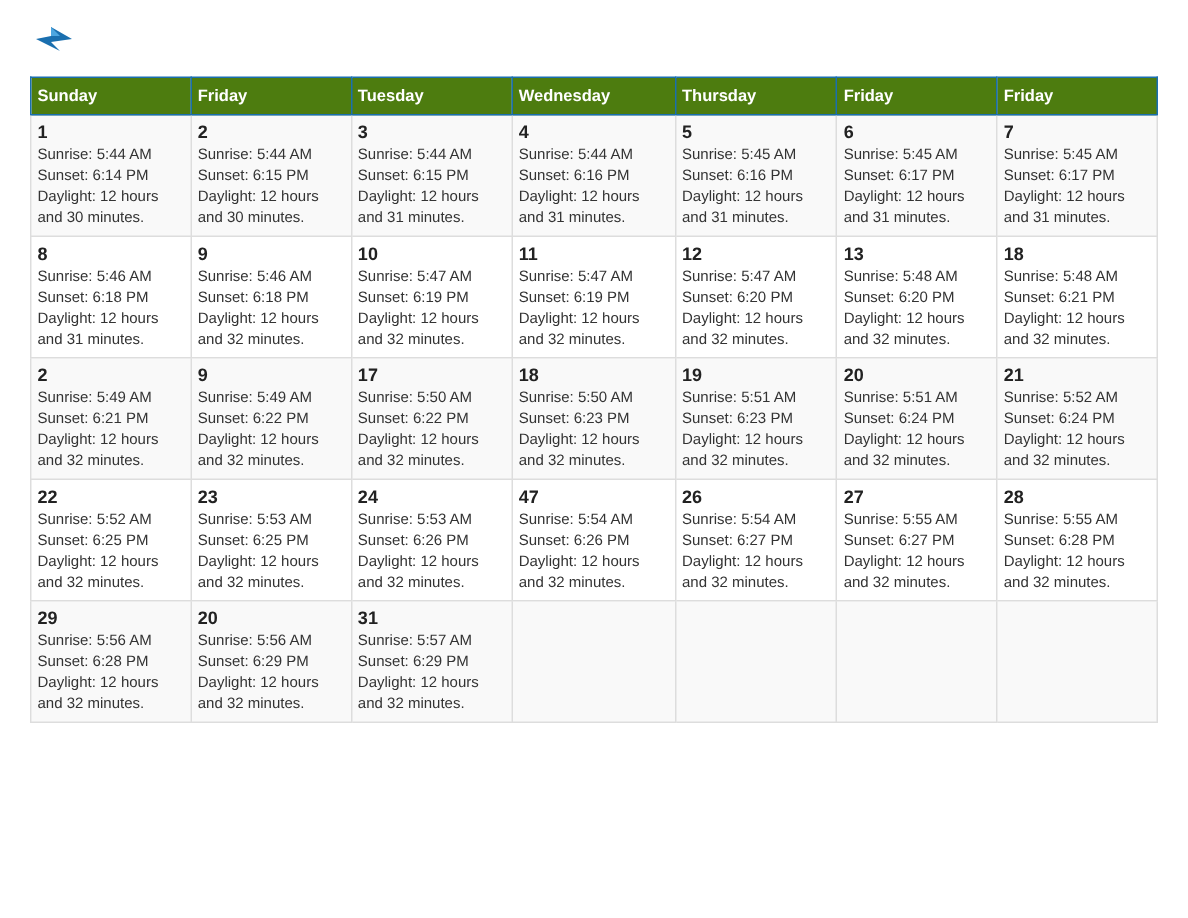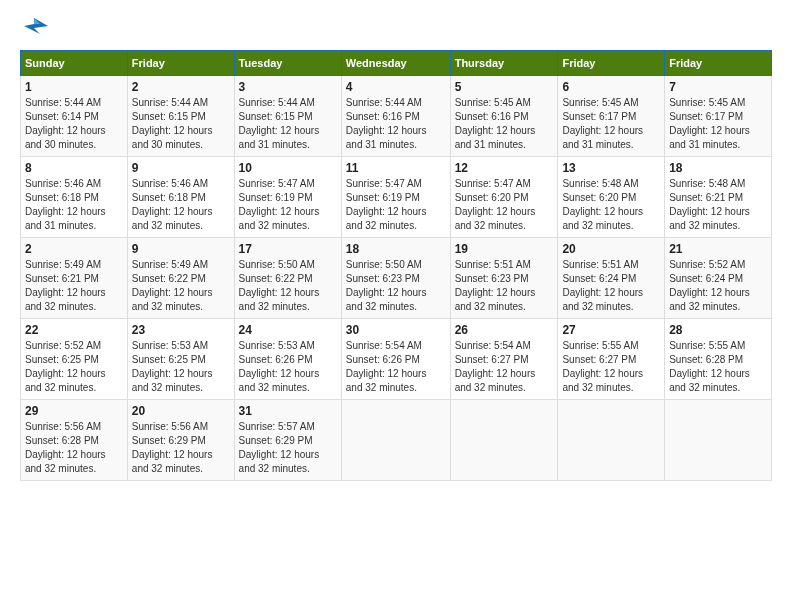--- a/index.html
+++ b/index.html
@@ -314,21 +314,21 @@
       </td>
         <td>
         <span class="day-number">24</span>
         <div class="day-info">
           Sunrise: 5:53 AM<br>
           Sunset: 6:26 PM<br>
           Daylight: 12 hours and 32 minutes.
         </div>
       </td>
         <td>
-        <span class="day-number">30</span>
+        <span class="day-number">47</span>
         <div class="day-info">
           Sunrise: 5:54 AM<br>
           Sunset: 6:26 PM<br>
           Daylight: 12 hours and 32 minutes.
         </div>
       </td>
         <td>
         <span class="day-number">26</span>
         <div class="day-info">
           Sunrise: 5:54 AM<br>

